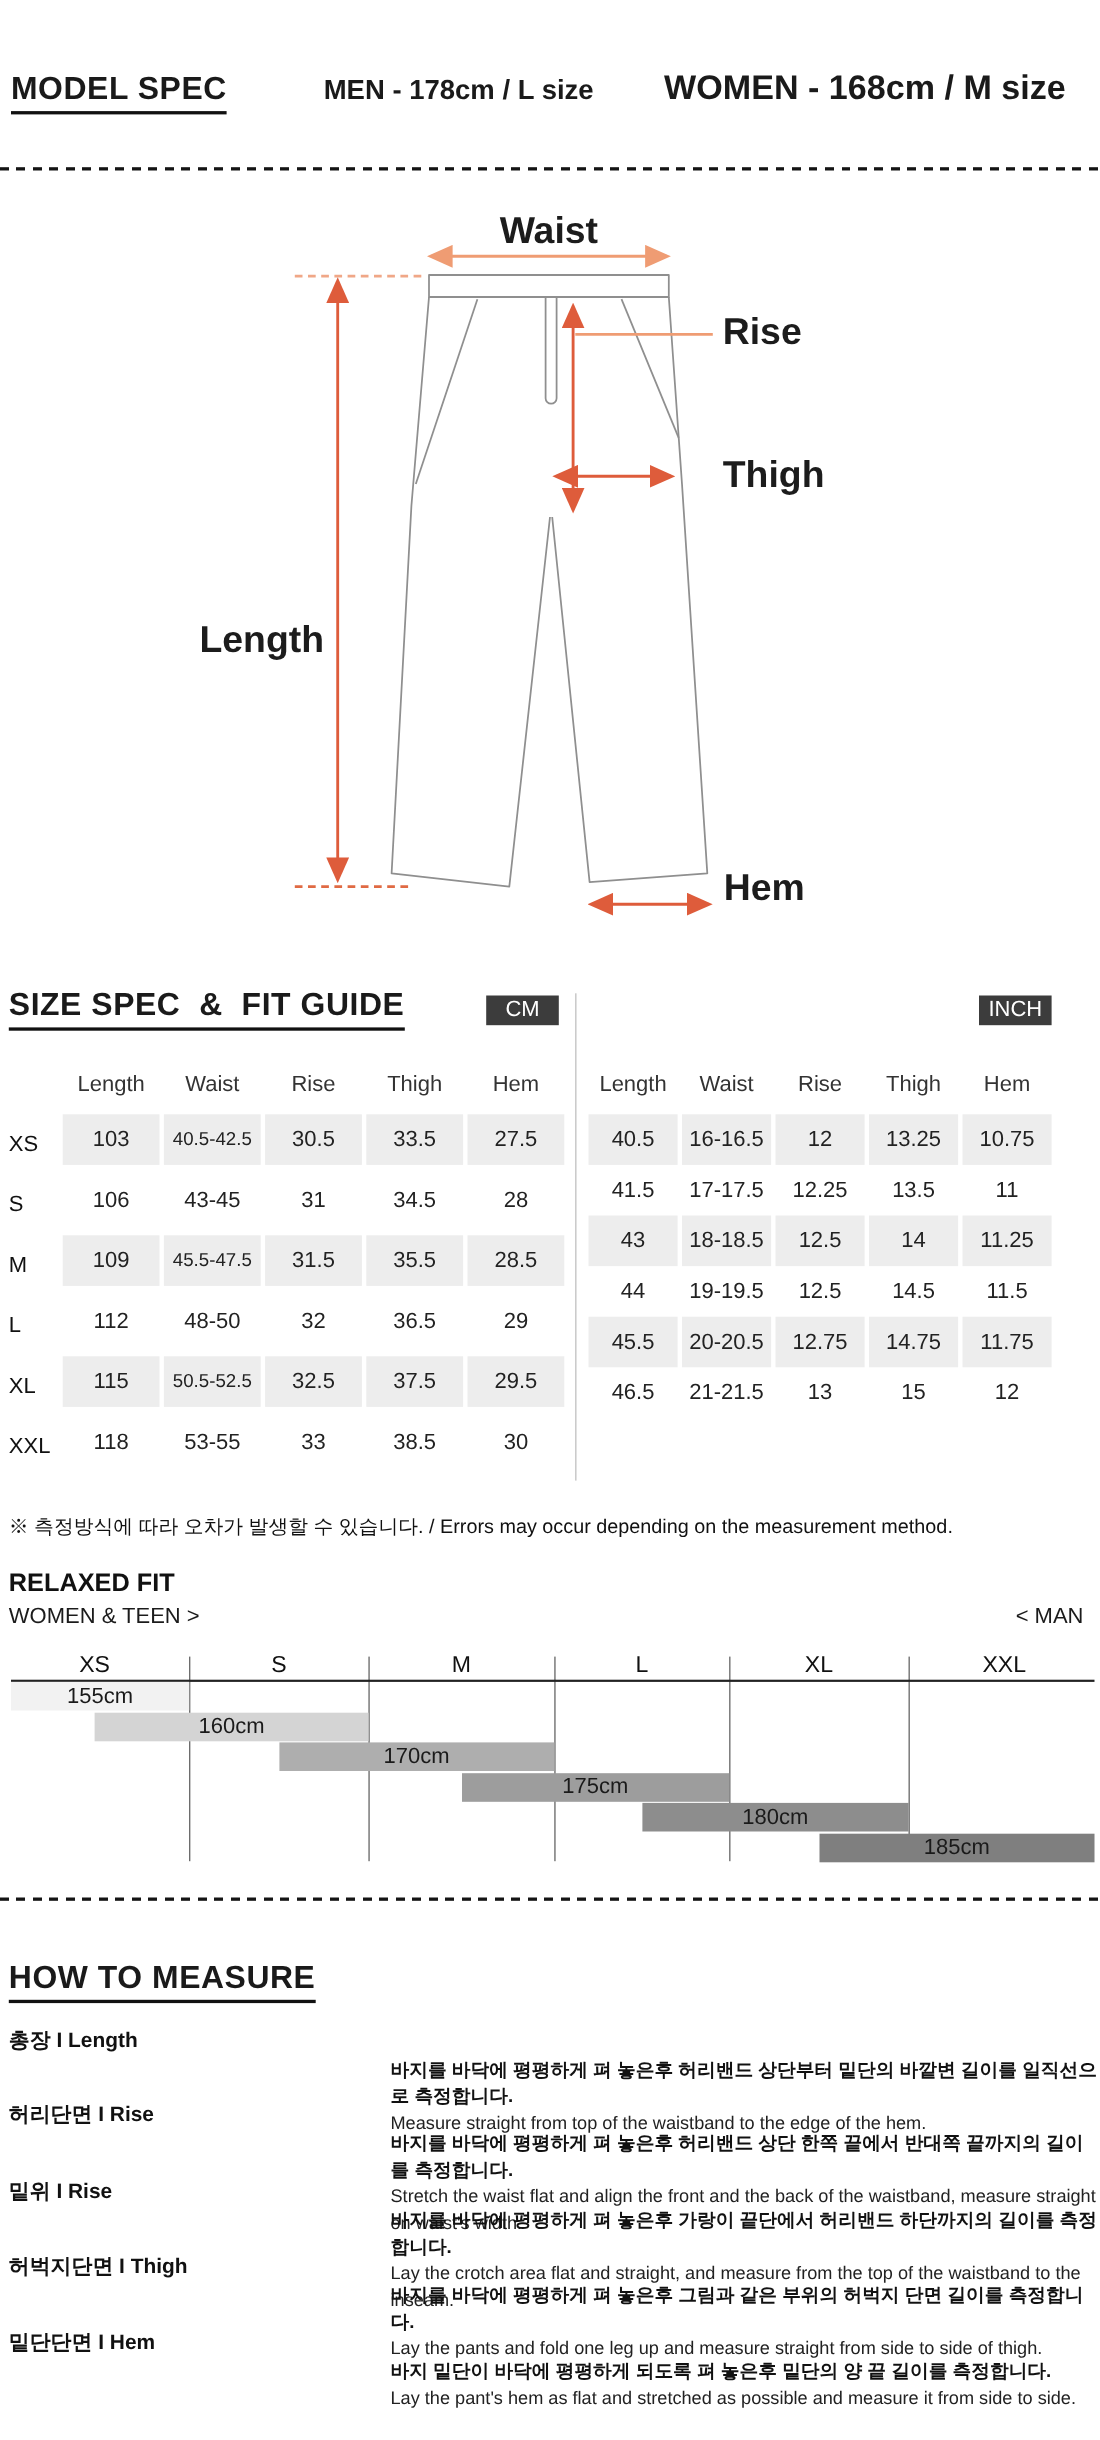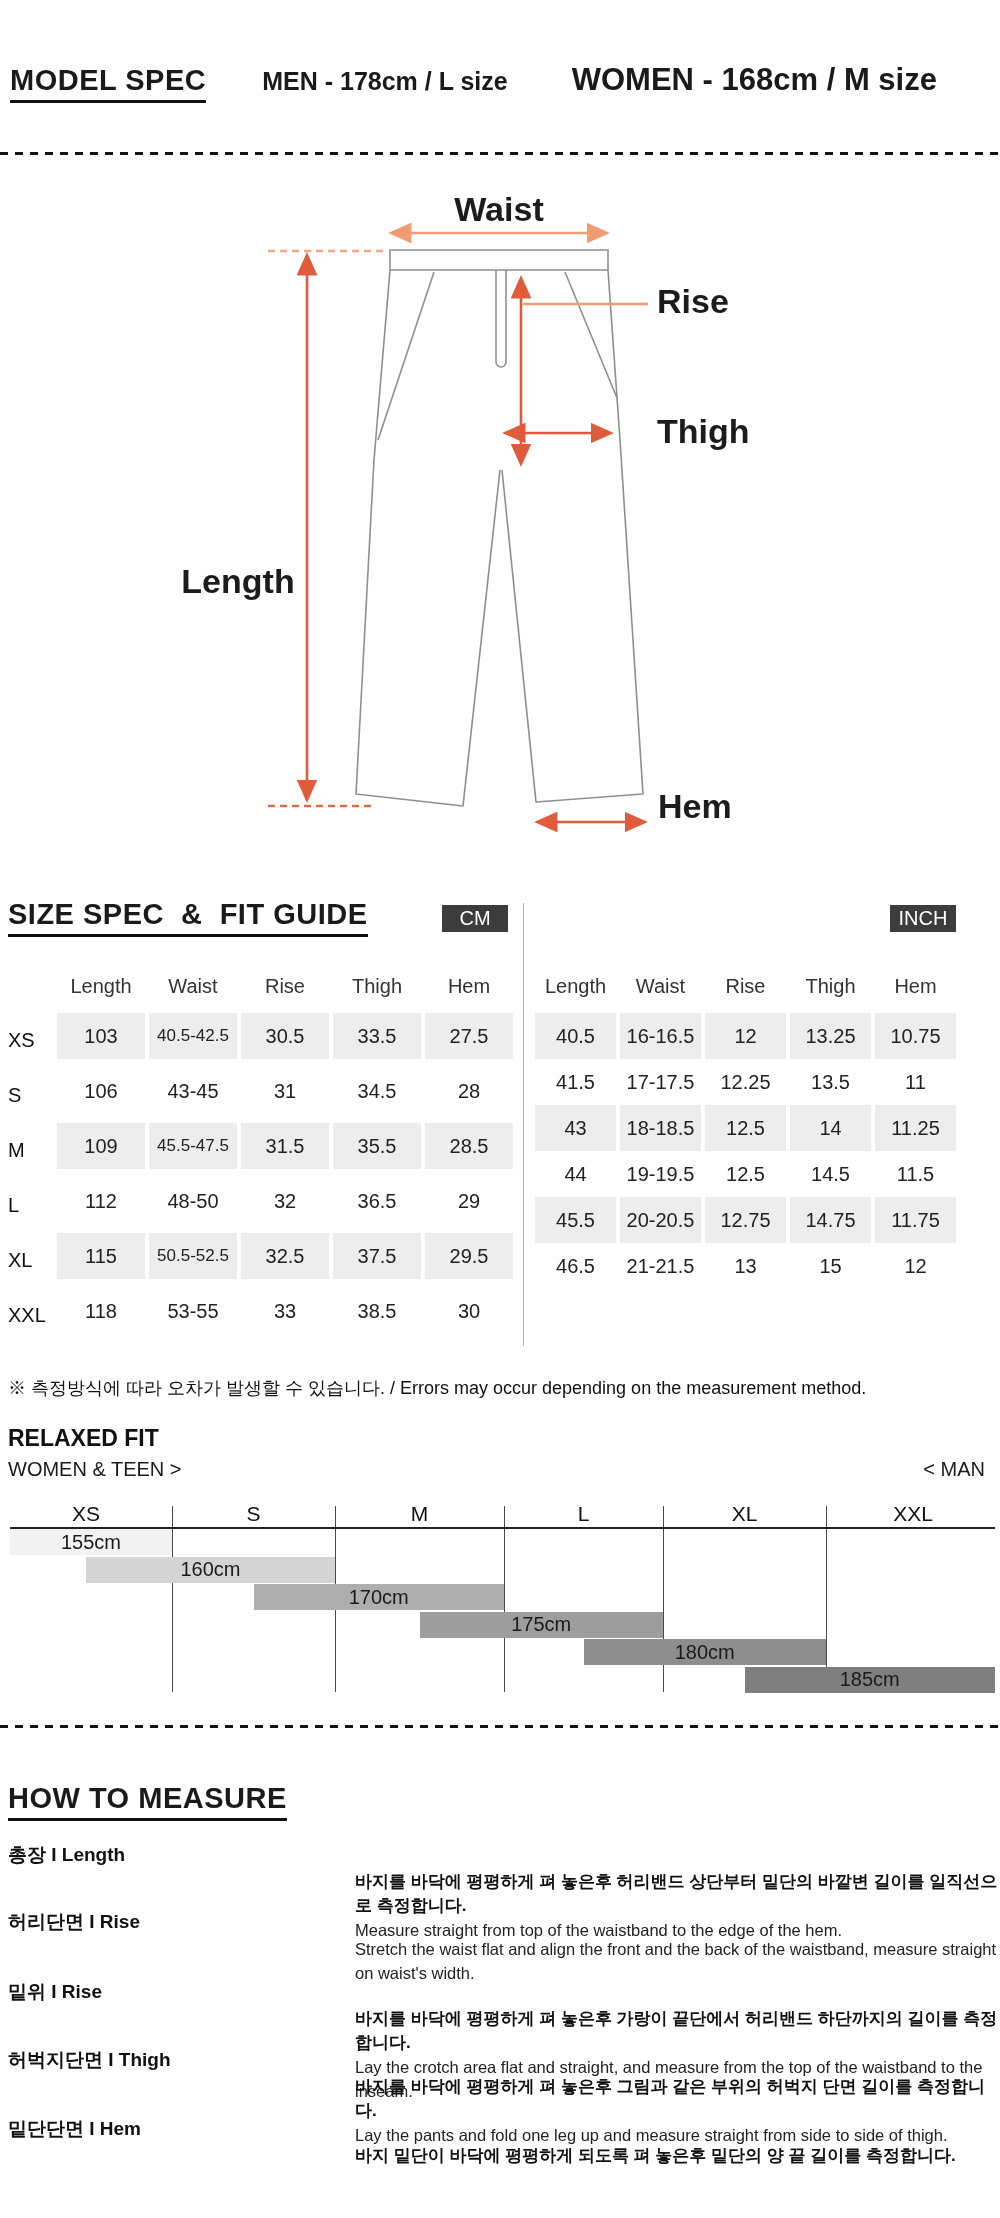--- a/index.html
+++ b/index.html
@@ -2,21 +2,21 @@
 <html><head>
 <meta charset="utf-8">
 <style>
   html,body{margin:0;padding:0;background:#fff;}
   .page{position:relative;width:1000px;height:2218px;background:#fff;overflow:hidden;
         font-family:"Liberation Sans", sans-serif;color:#1a1a1a;}
   .abs{position:absolute;}
   .h1{font-size:29px;font-weight:bold;letter-spacing:.5px;border-bottom:3px solid #111;
       padding-bottom:3px;display:inline-block;white-space:pre;}
   .model-row{top:62px;left:10px;display:flex;align-items:baseline;}
-  .model-men{margin-left:56px;font-size:25px;font-weight:bold;}
+  .model-men{margin-left:88px;font-size:25px;font-weight:bold;}
   .model-women{margin-left:64px;font-size:31px;font-weight:bold;}
   .dashed{left:0;width:1000px;height:3px;
       background:repeating-linear-gradient(to right,#141414 0 8px,transparent 8px 15px);}
   .size-head{top:852px;left:8px;margin-top:46px;}
   .badge{width:66px;height:27px;background:#3c3c3c;color:#fff;font-size:20px;
       display:flex;align-items:center;justify-content:center;top:905px;}
   .spec-table{display:grid;column-gap:4px;top:960px;}
   .spec-table .hcell{height:53px;display:flex;align-items:center;justify-content:center;
       font-size:20px;color:#333;}
   .spec-table .cell{height:46px;display:flex;align-items:center;justify-content:center;
@@ -220,20 +220,21 @@
     <div class="abs m-row" style="top:1842px;">
       <div class="m-label">총장 I Length</div>
       <div class="m-desc">
         <div class="m-ko">바지를 바닥에 평평하게 펴 놓은후 허리밴드 상단부터 밑단의 바깥변 길이를 일직선으로 측정합니다.</div>
         <div class="m-en">Measure straight from top of the waistband to the edge of the hem.</div>
       </div>
     </div>
     <div class="abs m-row" style="top:1909px;">
       <div class="m-label">허리단면 I Rise</div>
       <div class="m-desc">
+        <div class="m-ko">바지를 바닥에 평평하게 펴 놓은후 허리밴드 상단 한쪽 끝에서 반대쪽 끝까지의 길이를 측정합니다.</div>
         <div class="m-en">Stretch the waist flat and align the front and the back of the waistband, measure straight on waist's width.</div>
       </div>
     </div>
     <div class="abs m-row" style="top:1979px;">
       <div class="m-label">밑위 I Rise</div>
       <div class="m-desc">
         <div class="m-ko">바지를 바닥에 평평하게 펴 놓은후 가랑이 끝단에서 허리밴드 하단까지의 길이를 측정합니다.</div>
         <div class="m-en">Lay the crotch area flat and straight, and measure from the top of the waistband to the inseam.</div>
       </div>
     </div>
@@ -241,17 +242,18 @@
       <div class="m-label">허벅지단면 I Thigh</div>
       <div class="m-desc">
         <div class="m-ko">바지를 바닥에 평평하게 펴 놓은후 그림과 같은 부위의 허벅지 단면 길이를 측정합니다.</div>
         <div class="m-en">Lay the pants and fold one leg up and measure straight from side to side of thigh.</div>
       </div>
     </div>
     <div class="abs m-row" style="top:2116px;">
       <div class="m-label">밑단단면 I Hem</div>
       <div class="m-desc">
         <div class="m-ko">바지 밑단이 바닥에 평평하게 되도록 펴 놓은후 밑단의 양 끝 길이를 측정합니다.</div>
+        <div class="m-en">Lay the pant's hem as flat and stretched as possible and measure it from side to side.</div>
       </div>
     </div>
   </div>
 
 </div>
 
 </body></html>

